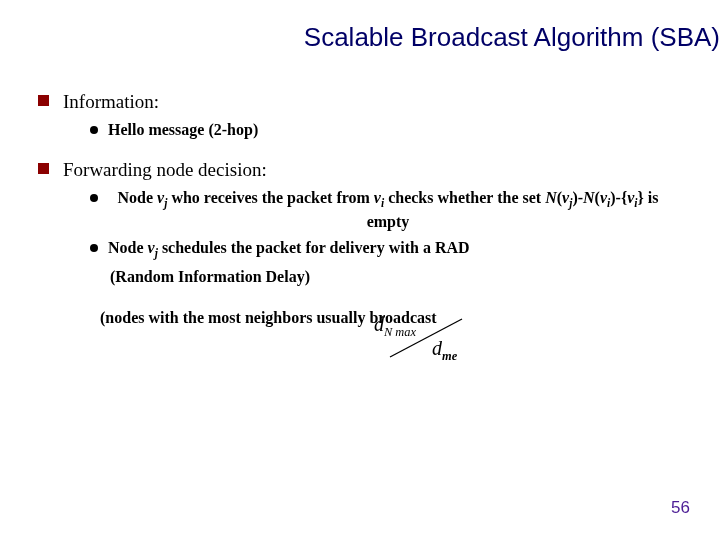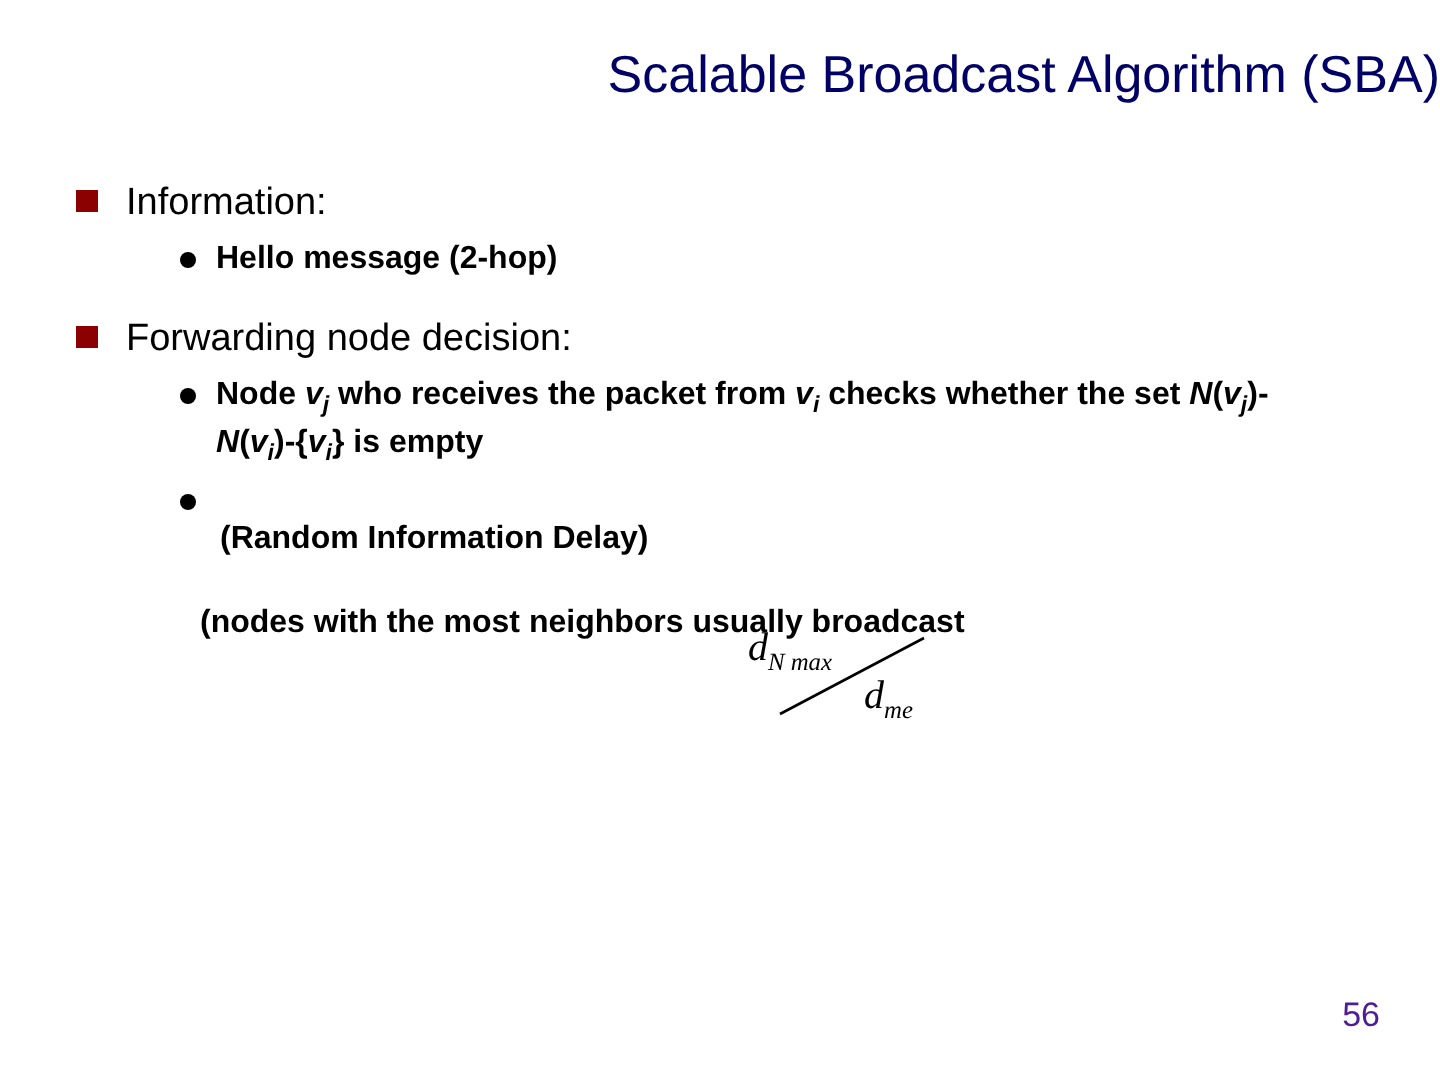--- a/index.html
+++ b/index.html
@@ -15,20 +15,21 @@
   }
   .title {
     font-size: 26px;
     text-align: right;
     margin-top: 22px;
     color: #000066;
     font-weight: normal;
   }
   .content {
     margin: 38px 0 0 38px;
+    font-family: Liberation Serif, serif;
   }
   .l1 {
     display: flex;
     align-items: flex-start;
     margin-bottom: 6px;
   }
   .sq {
     width: 11px;
     height: 11px;
     background: #8b0000;
@@ -57,20 +58,21 @@
     background: #000;
     flex: 0 0 auto;
     margin-top: 7px;
     margin-right: 10px;
   }
   .l2-text {
     font-size: 16px;
     font-weight: bold;
     color: #000;
     max-width: 560px;
+    text-align: center;
   }
   .it { font-style: italic; font-weight: bold; }
   .sub { font-size: 0.72em; vertical-align: sub; font-style: italic; }
   .note {
     margin-left: 62px;
     font-size: 16px;
     font-weight: bold;
     margin-top: 20px;
     line-height: 1.35;
   }
@@ -94,20 +96,21 @@
     vertical-align: sub;
   }
   .formula .dm {
     position: absolute;
     left: 62px;
     top: 22px;
   }
   .formula .dm .ssub {
     font-size: 0.62em;
     vertical-align: sub;
+    font-weight: bold;
   }
   .pagenum {
     position: absolute;
     right: 30px;
     bottom: 22px;
     font-size: 17px;
     color: #4c1d95;
   }
   .paren {
     margin-left: 20px;
@@ -138,20 +141,21 @@
     <div class="sq"></div>
     <div class="l1-text">Forwarding node decision:</div>
   </div>
   <div class="l2-block" style="margin-bottom:4px;">
     <div class="l2">
       <div class="dot"></div>
       <div class="l2-text">Node <span class="it">v<span class="sub">j</span></span> who receives the packet from <span class="it">v<span class="sub">i</span></span> checks whether the set <span class="it">N</span>(<span class="it">v<span class="sub">j</span></span>)-<span class="it">N</span>(<span class="it">v<span class="sub">i</span></span>)-{<span class="it">v<span class="sub">i</span></span>} is empty</div>
     </div>
     <div class="l2">
       <div class="dot"></div>
+      <div class="l2-text">Node <span class="it">v<span class="sub">j</span></span> schedules the packet for delivery with a RAD</div>
     </div>
     <div class="paren">(Random Information Delay)</div>
   </div>
 
   <div class="note">
     <span>(nodes with the most neighbors usually broadcast</span><br>
   </div>
 
 </div>
 

